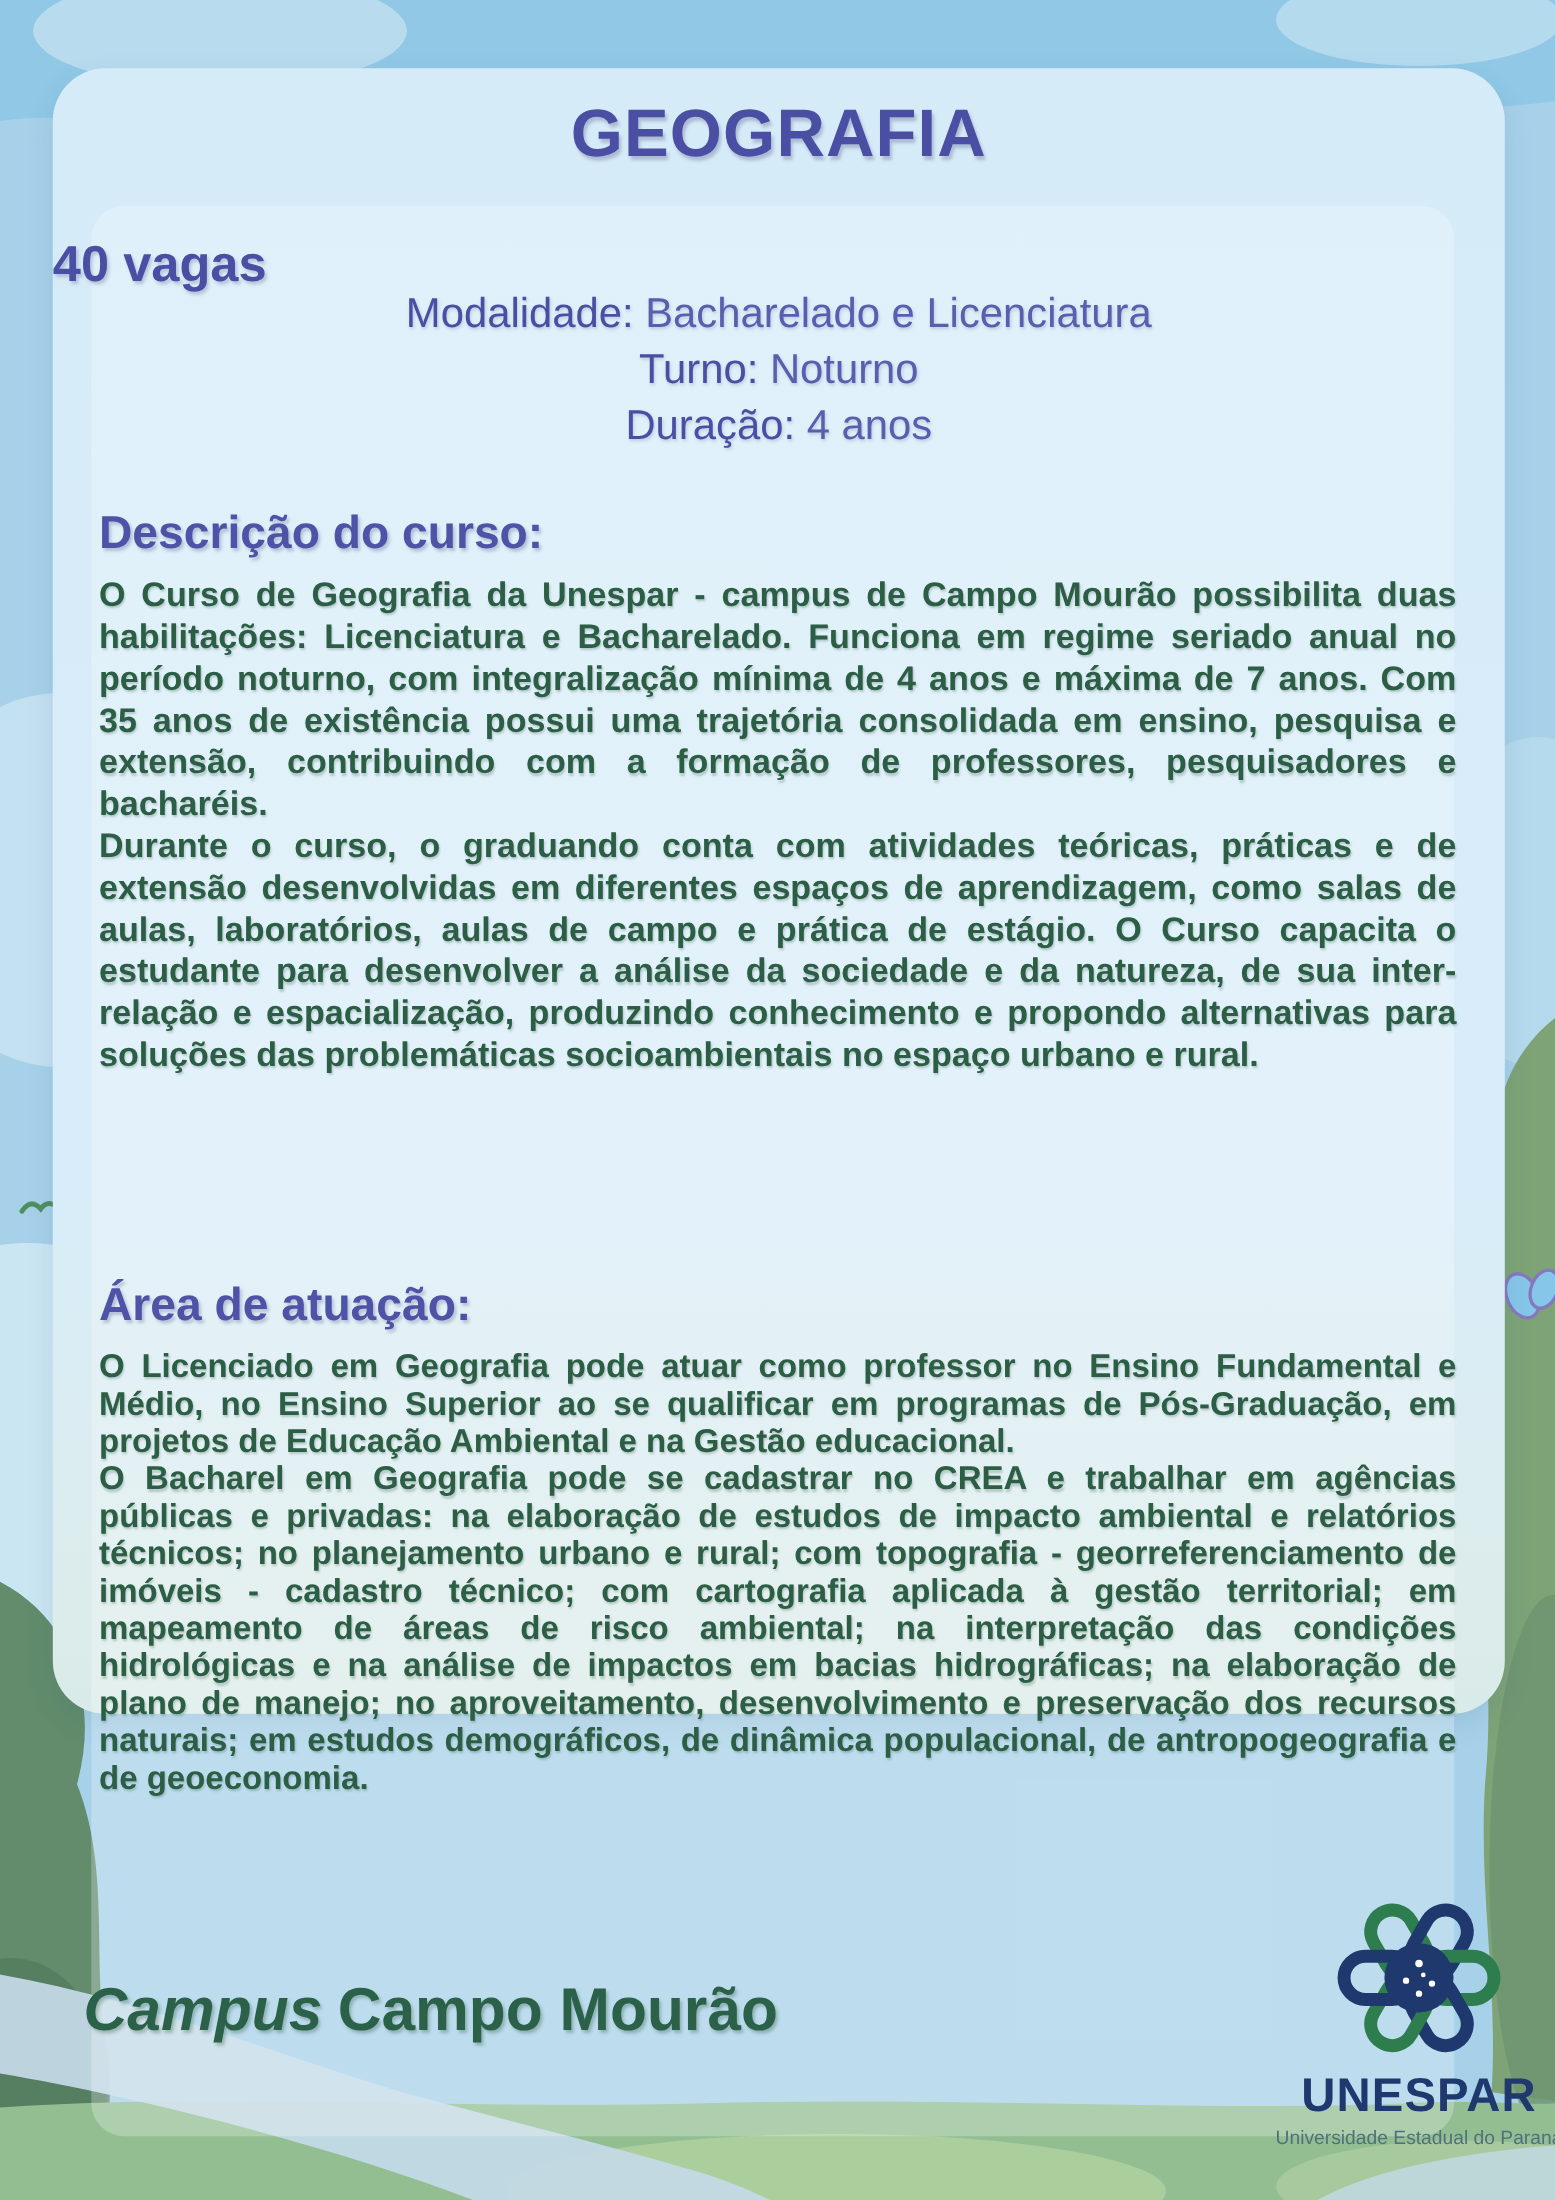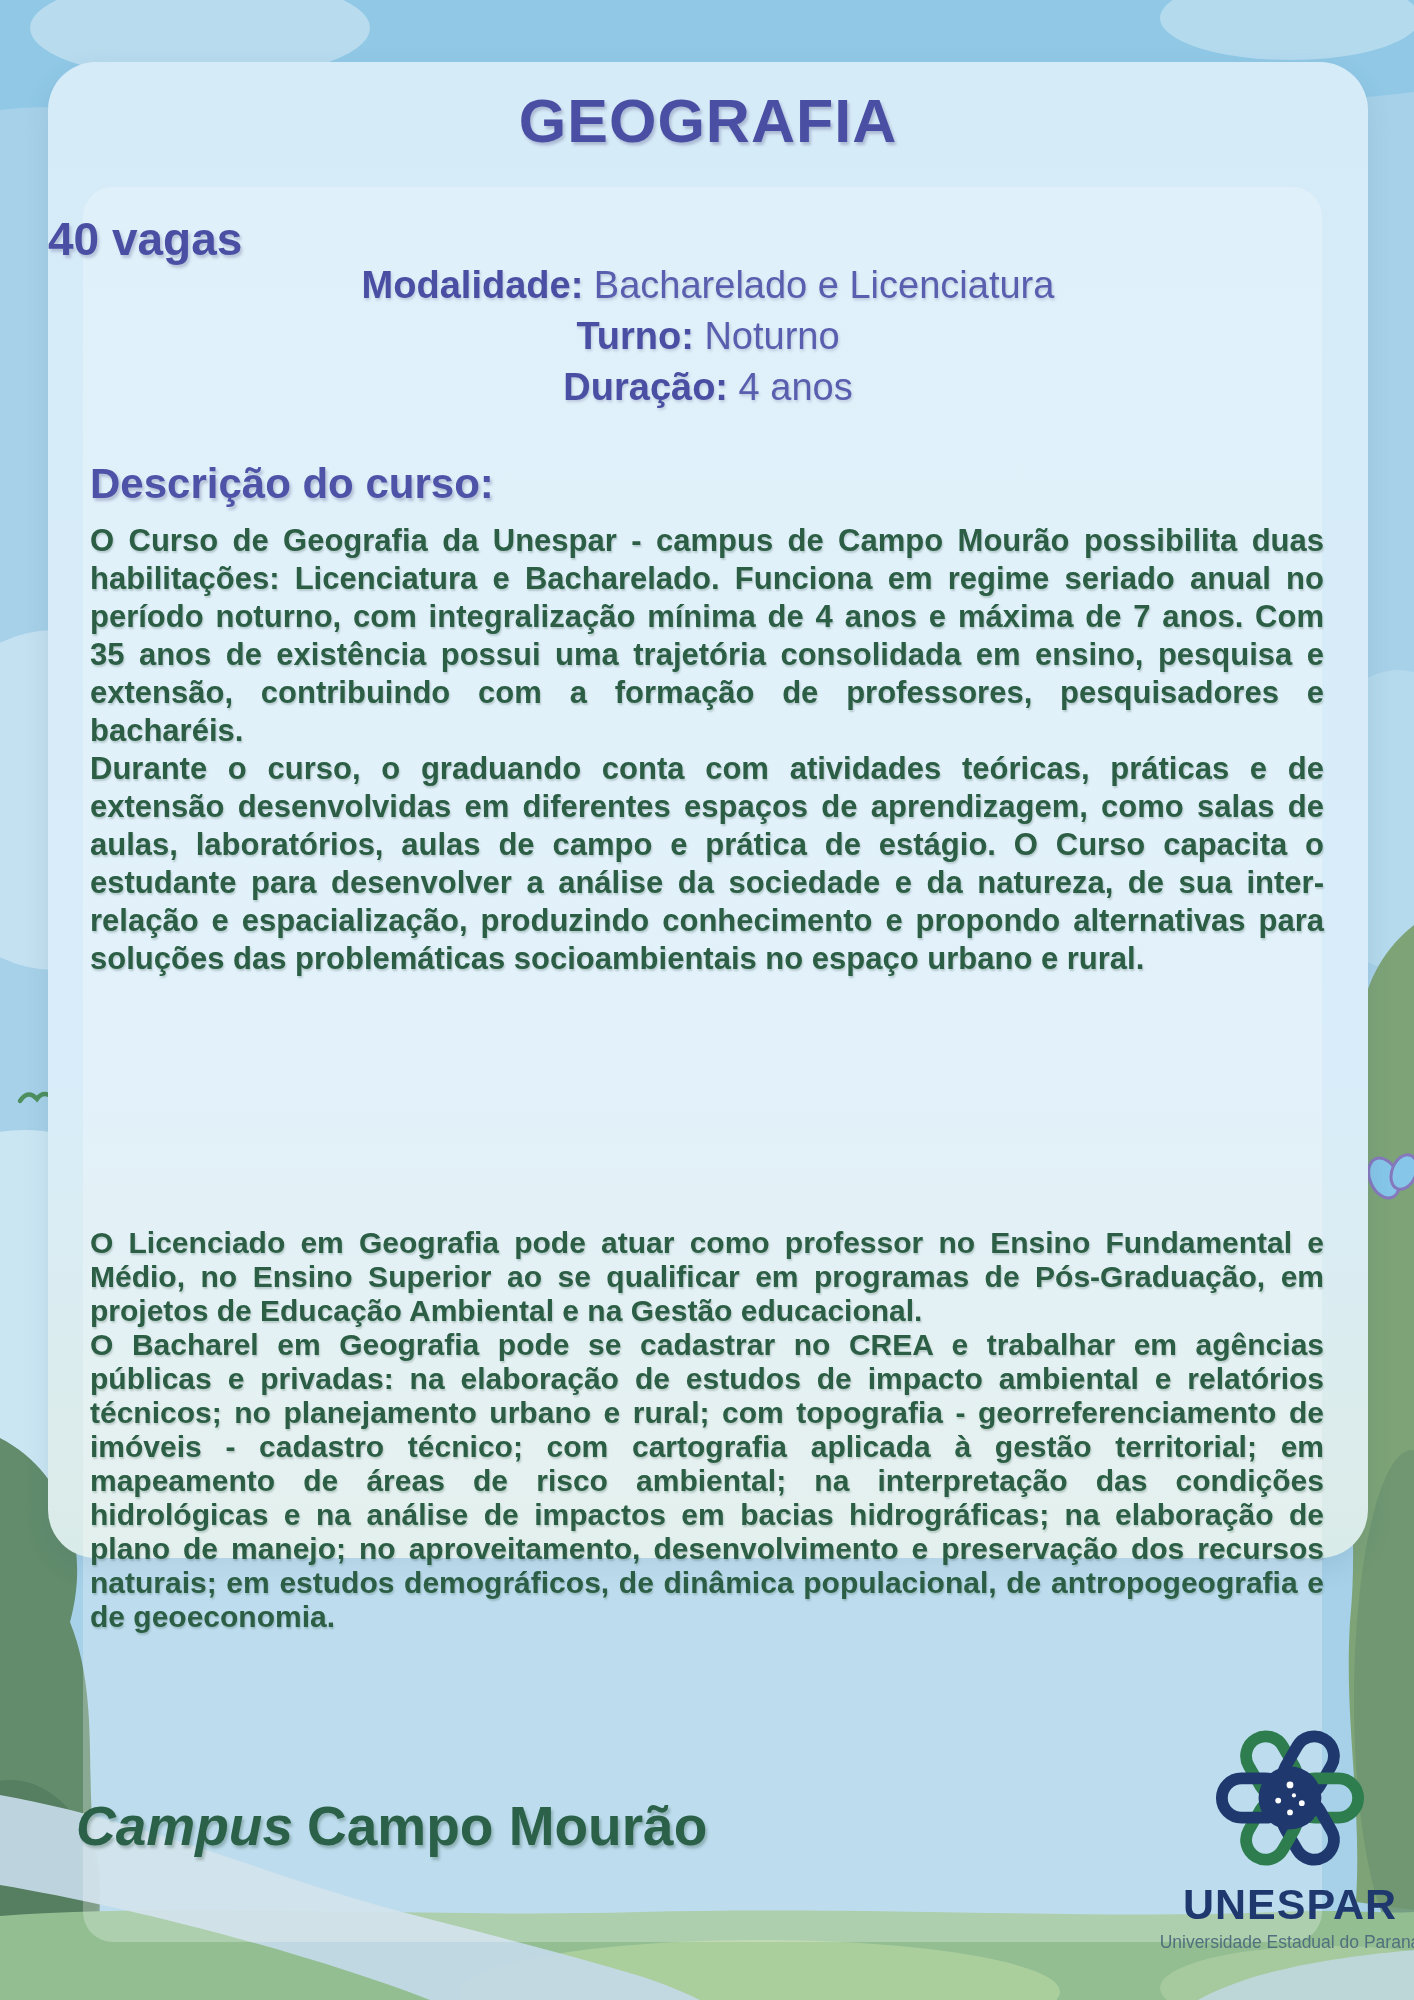--- a/index.html
+++ b/index.html
@@ -28,21 +28,21 @@
   .vagas{
     left:0;right:0;top:150px;text-align:left;
     font-size:46px;font-weight:800;color:#4b4fa3;
     text-shadow:2px 3px 3px rgba(60,60,120,.25);
   }
   .info{
     left:0;right:0;top:198px;text-align:center;
     font-size:38px;line-height:51px;color:#4b4fa3;
     text-shadow:1px 2px 3px rgba(60,60,120,.22);
   }
-  .info .lbl{font-weight:700;}
+  .info .lbl{font-weight:400;}
   .info .val{font-weight:400;color:#5a5eae;}
   .h-sec{
     font-size:42px;font-weight:800;color:#4f53a8;
     text-shadow:2px 3px 3px rgba(60,60,120,.28);
   }
   .h-desc{left:42px;top:398px;}
   .h-area{left:42px;top:1100px;}
   .bodytext{
     width:1234px;left:42px;color:#2b5e44;font-weight:700;
     text-align:justify;text-shadow:1px 2px 2px rgba(20,60,40,.22);
@@ -115,20 +115,21 @@
       <span class="val">4 anos</span>
     </div>
   </div>
 
   <div class="txt h-sec h-desc">Descrição do curso:</div>
   <div class="txt bodytext desc">
     <p>O Curso de Geografia da Unespar - campus de Campo Mourão possibilita duas habilitações: Licenciatura e Bacharelado. Funciona em regime seriado anual no período noturno, com integralização mínima de 4 anos e máxima de 7 anos. Com 35 anos de existência possui uma trajetória consolidada em ensino, pesquisa e extensão, contribuindo com a formação de professores, pesquisadores e bacharéis.</p>
     <p>Durante o curso, o graduando conta com atividades teóricas, práticas e de extensão desenvolvidas em diferentes espaços de aprendizagem, como salas de aulas, laboratórios, aulas de campo e prática de estágio. O Curso capacita o estudante para desenvolver a análise da sociedade e da natureza, de sua inter-relação e espacialização, produzindo conhecimento e propondo alternativas para soluções das problemáticas socioambientais no espaço urbano e rural.</p>
   </div>
 
+  <div class="txt h-sec h-area">Área de atuação:</div>
   <div class="txt bodytext area">
     <p>O Licenciado em Geografia pode atuar como professor no Ensino Fundamental e Médio, no Ensino Superior ao se qualificar em programas de Pós-Graduação, em projetos de Educação Ambiental e na Gestão educacional.</p>
     <p>O Bacharel em Geografia pode se cadastrar no CREA e trabalhar em agências públicas e privadas: na elaboração de estudos de impacto ambiental e relatórios técnicos; no planejamento urbano e rural; com topografia - georreferenciamento de imóveis - cadastro técnico; com cartografia aplicada à gestão territorial; em mapeamento de áreas de risco ambiental; na interpretação das condições hidrológicas e na análise de impactos em bacias hidrográficas; na elaboração de plano de manejo; no aproveitamento, desenvolvimento e preservação dos recursos naturais; em estudos demográficos, de dinâmica populacional, de antropogeografia e de geoeconomia.</p>
   </div>
 
   <div class="txt campus">
     <span class="campus-italic">Campus</span><span>Campo Mourão</span>
   </div>
 
   <div class="txt logo">

